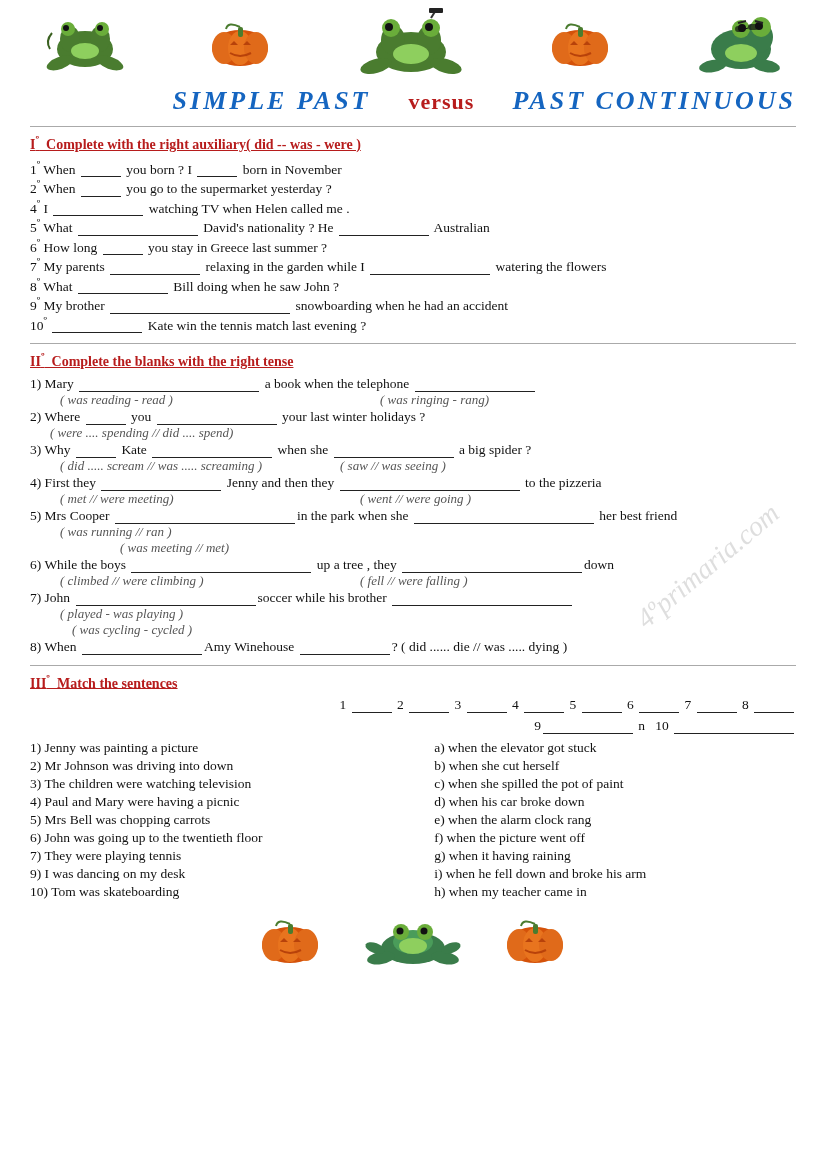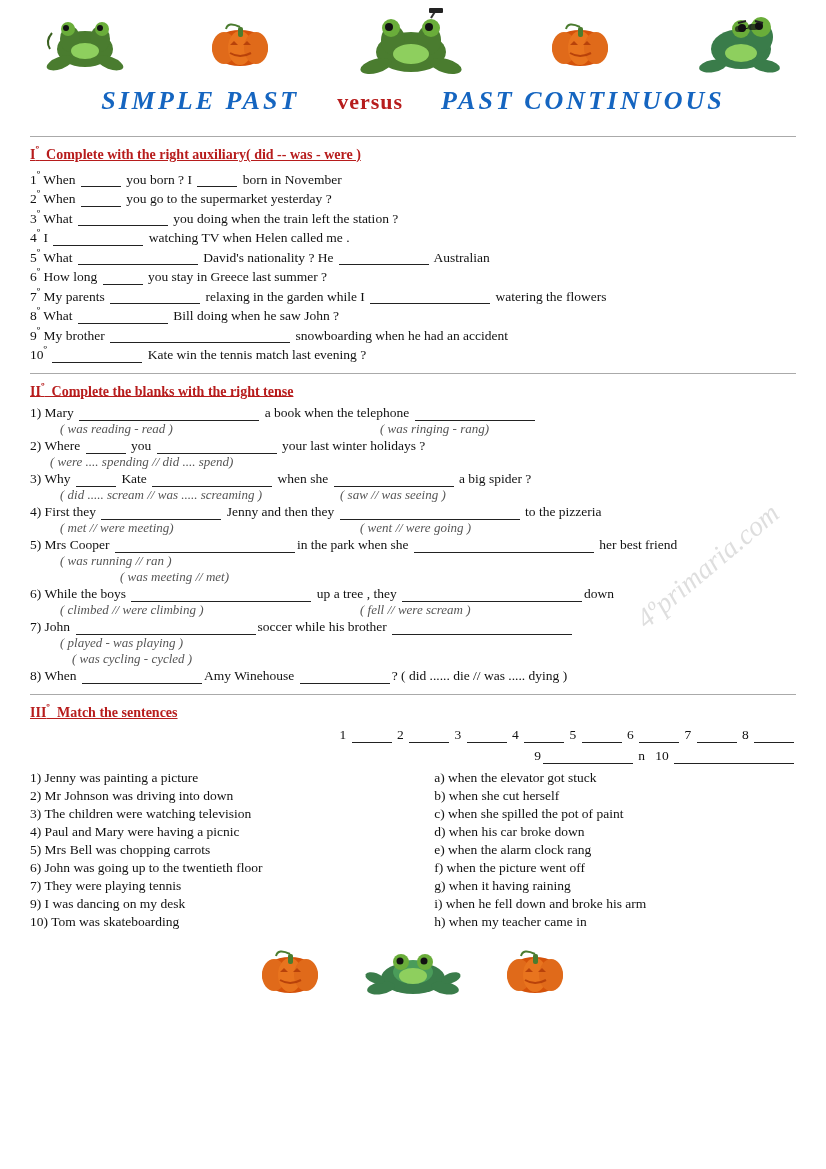--- a/index.html
+++ b/index.html
@@ -24,22 +24,22 @@
     
     .header-images {
       display: flex;
       justify-content: space-between;
       align-items: center;
       margin-bottom: 6px;
       padding: 0 10px;
     }
 
     .title-line {
-      text-align: center;
-      margin: 6px 0 20px 0;
+      text-align: right;
+      margin: 6px 0 10px 0;
       font-size: 26px;
       font-weight: bold;
       letter-spacing: 3px;
     }
     .title-simple { color: #1565C0; font-style: italic; }
     .title-versus { color: #b71c1c; font-weight: bold; font-style: normal; font-size: 22px; letter-spacing: 1px; }
     .title-past { color: #1565C0; font-style: italic; }
 
     .divider {
       border: none;
@@ -232,21 +232,20 @@
   </div>
 
   <hr class="divider">
 
   <div class="exercise">
     <div class="section-title">
       I<span class="num-superscript">º</span>&nbsp; Complete with the right auxiliary( did -- was - were )
     </div>
     <div>1<span class="num-superscript">º</span> When <span class="blank blank-short">&nbsp;&nbsp;&nbsp;&nbsp;&nbsp;&nbsp;&nbsp;</span> you born ?  I <span class="blank blank-short">&nbsp;&nbsp;&nbsp;&nbsp;&nbsp;&nbsp;&nbsp;</span> born in November</div>
     <div>2<span class="num-superscript">º</span> When  <span class="blank blank-short">&nbsp;&nbsp;&nbsp;&nbsp;&nbsp;&nbsp;&nbsp;</span> you go to the supermarket  yesterday ?</div>
-    <div>3<span class="num-superscript">º</span> What <span class="blank blank-medium">&nbsp;&nbsp;&nbsp;&nbsp;&nbsp;&nbsp;&nbsp;&nbsp;&nbsp;&nbsp;&nbsp;</span> you doing when the train left  the station  ?</div>
     <div>4<span class="num-superscript">º</span> I <span class="blank blank-medium">&nbsp;&nbsp;&nbsp;&nbsp;&nbsp;&nbsp;&nbsp;&nbsp;&nbsp;&nbsp;&nbsp;</span> watching  TV when  Helen  called me .</div>
     <div>5<span class="num-superscript">º</span> What <span class="blank blank-long">&nbsp;&nbsp;&nbsp;&nbsp;&nbsp;&nbsp;&nbsp;&nbsp;&nbsp;&nbsp;&nbsp;&nbsp;&nbsp;&nbsp;</span> David's nationality ?  He <span class="blank blank-medium">&nbsp;&nbsp;&nbsp;&nbsp;&nbsp;&nbsp;&nbsp;&nbsp;&nbsp;&nbsp;&nbsp;</span> Australian</div>
     <div>6<span class="num-superscript">º</span> How long  <span class="blank blank-short">&nbsp;&nbsp;&nbsp;&nbsp;&nbsp;&nbsp;&nbsp;</span> you stay in Greece  last summer ?</div>
     <div>7<span class="num-superscript">º</span> My parents <span class="blank blank-medium">&nbsp;&nbsp;&nbsp;&nbsp;&nbsp;&nbsp;&nbsp;&nbsp;&nbsp;&nbsp;&nbsp;</span> relaxing  in the garden while I <span class="blank blank-long">&nbsp;&nbsp;&nbsp;&nbsp;&nbsp;&nbsp;&nbsp;&nbsp;&nbsp;&nbsp;&nbsp;&nbsp;&nbsp;&nbsp;</span> watering the flowers</div>
     <div>8<span class="num-superscript">º</span>  What <span class="blank blank-medium">&nbsp;&nbsp;&nbsp;&nbsp;&nbsp;&nbsp;&nbsp;&nbsp;&nbsp;&nbsp;&nbsp;</span> Bill  doing  when he saw  John ?</div>
     <div>9<span class="num-superscript">º</span> My brother <span class="blank blank-xl">&nbsp;&nbsp;&nbsp;&nbsp;&nbsp;&nbsp;&nbsp;&nbsp;&nbsp;&nbsp;&nbsp;&nbsp;&nbsp;&nbsp;&nbsp;&nbsp;&nbsp;&nbsp;&nbsp;&nbsp;</span> snowboarding  when he  had an accident</div>
     <div>10<span class="num-superscript">º</span> <span class="blank blank-medium">&nbsp;&nbsp;&nbsp;&nbsp;&nbsp;&nbsp;&nbsp;&nbsp;&nbsp;&nbsp;&nbsp;</span> Kate   win the tennis   match last evening ?</div>
   </div>
 
   <hr class="divider">
@@ -291,21 +290,21 @@
     <div style="display:flex; margin-left:10px;flex-direction:column;">
       <span class="hint" style="min-width:220px;">( was running // ran )</span>
       <span class="hint" style="margin-left:80px;">( was meeting   // met)</span>
     </div>
 
     <div>
       6)  While the boys  <span class="blank blank-xl">&nbsp;&nbsp;&nbsp;&nbsp;&nbsp;&nbsp;&nbsp;&nbsp;&nbsp;&nbsp;&nbsp;&nbsp;&nbsp;&nbsp;&nbsp;&nbsp;&nbsp;&nbsp;&nbsp;&nbsp;</span> up a tree , they  <span class="blank blank-xl">&nbsp;&nbsp;&nbsp;&nbsp;&nbsp;&nbsp;&nbsp;&nbsp;&nbsp;&nbsp;&nbsp;&nbsp;&nbsp;&nbsp;&nbsp;&nbsp;&nbsp;&nbsp;&nbsp;&nbsp;</span>down
     </div>
     <div style="display:flex; margin-left:10px;">
       <span class="hint" style="min-width:220px;">( climbed  //  were climbing )</span>
-      <span class="hint" style="margin-left:80px;">( fell  // were scream )</span>
+      <span class="hint" style="margin-left:80px;">( fell  // were falling )</span>
     </div>
 
     <div>
       7)  John <span class="blank blank-xl">&nbsp;&nbsp;&nbsp;&nbsp;&nbsp;&nbsp;&nbsp;&nbsp;&nbsp;&nbsp;&nbsp;&nbsp;&nbsp;&nbsp;&nbsp;&nbsp;&nbsp;&nbsp;&nbsp;&nbsp;</span>soccer   while his brother <span class="blank blank-xl">&nbsp;&nbsp;&nbsp;&nbsp;&nbsp;&nbsp;&nbsp;&nbsp;&nbsp;&nbsp;&nbsp;&nbsp;&nbsp;&nbsp;&nbsp;&nbsp;&nbsp;&nbsp;&nbsp;&nbsp;</span>
     </div>
     <div style="display:flex; margin-left:10px;flex-direction:column;">
       <span class="hint" style="min-width:220px;">( played - was playing )</span>
       <span class="hint" style="margin-left:32px;">( was cycling  - cycled )</span>
     </div>
 

